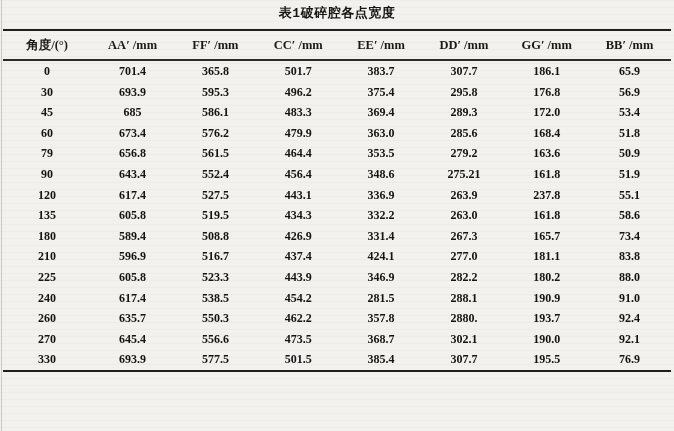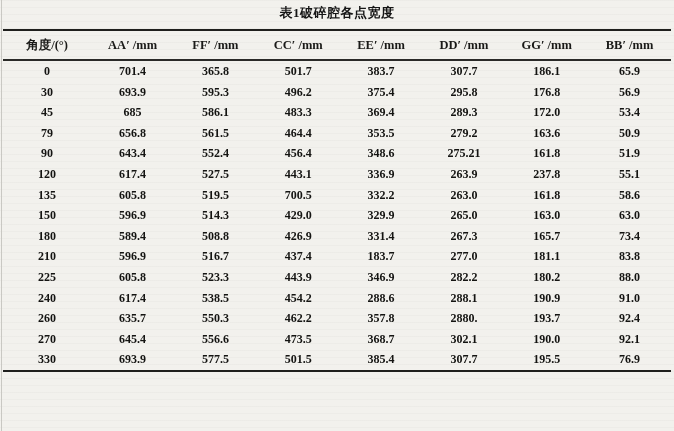--- a/index.html
+++ b/index.html
@@ -32,20 +32,21 @@
   }
   .title {
     text-align: center;
     font-size: 13px;
     font-weight: bold;
     padding-top: 4px;
     letter-spacing: 0.5px;
     color: #161616;
   }
   .title .title-label {
+    font-family: Liberation Mono, monospace;
   }
   table.data {
     width: 668px;
     margin: 7px 3px 0 3px;
     border-collapse: collapse;
     table-layout: fixed;
     border-top: 2px solid #1f1f1d;
     border-bottom: 2px solid #1f1f1d;
   }
   table.data col.c-angle { width: 13.2%; }
@@ -127,20 +128,30 @@
         <td>45</td>
         <td>685</td>
         <td>586.1</td>
         <td>483.3</td>
         <td>369.4</td>
         <td>289.3</td>
         <td>172.0</td>
         <td>53.4</td>
       </tr>
       <tr>
+        <td>60</td>
+        <td>673.4</td>
+        <td>576.2</td>
+        <td>479.9</td>
+        <td>363.0</td>
+        <td>285.6</td>
+        <td>168.4</td>
+        <td>51.8</td>
+      </tr>
+      <tr>
         <td>79</td>
         <td>656.8</td>
         <td>561.5</td>
         <td>464.4</td>
         <td>353.5</td>
         <td>279.2</td>
         <td>163.6</td>
         <td>50.9</td>
       </tr>
       <tr>
@@ -160,72 +171,62 @@
         <td>443.1</td>
         <td>336.9</td>
         <td>263.9</td>
         <td>237.8</td>
         <td>55.1</td>
       </tr>
       <tr>
         <td>135</td>
         <td>605.8</td>
         <td>519.5</td>
-        <td>700.5</td>
+        <td>434.3</td>
         <td>332.2</td>
         <td>263.0</td>
         <td>161.8</td>
         <td>58.6</td>
-      </tr>
-      <tr>
-        <td>150</td>
-        <td>596.9</td>
-        <td>514.3</td>
-        <td>429.0</td>
-        <td>329.9</td>
-        <td>265.0</td>
-        <td>163.0</td>
-        <td>63.0</td>
       </tr>
       <tr>
         <td>180</td>
         <td>589.4</td>
         <td>508.8</td>
         <td>426.9</td>
         <td>331.4</td>
         <td>267.3</td>
         <td>165.7</td>
         <td>73.4</td>
       </tr>
       <tr>
         <td>210</td>
         <td>596.9</td>
         <td>516.7</td>
         <td>437.4</td>
-        <td>183.7</td>
+        <td>424.1</td>
         <td>277.0</td>
         <td>181.1</td>
         <td>83.8</td>
       </tr>
       <tr>
         <td>225</td>
         <td>605.8</td>
         <td>523.3</td>
         <td>443.9</td>
         <td>346.9</td>
         <td>282.2</td>
         <td>180.2</td>
         <td>88.0</td>
       </tr>
       <tr>
         <td>240</td>
         <td>617.4</td>
         <td>538.5</td>
         <td>454.2</td>
-        <td>288.6</td>
+        <td>281.5</td>
         <td>288.1</td>
         <td>190.9</td>
         <td>91.0</td>
       </tr>
       <tr>
         <td>260</td>
         <td>635.7</td>
         <td>550.3</td>
         <td>462.2</td>
         <td>357.8</td>

